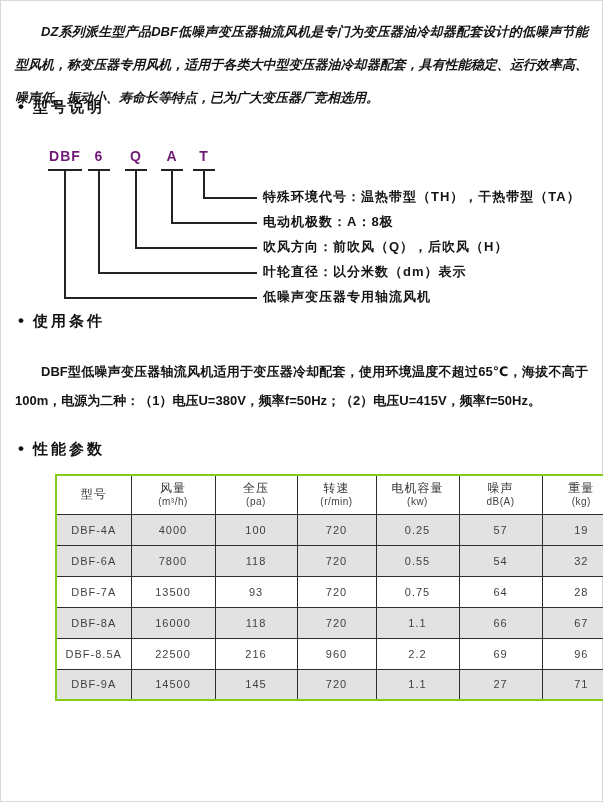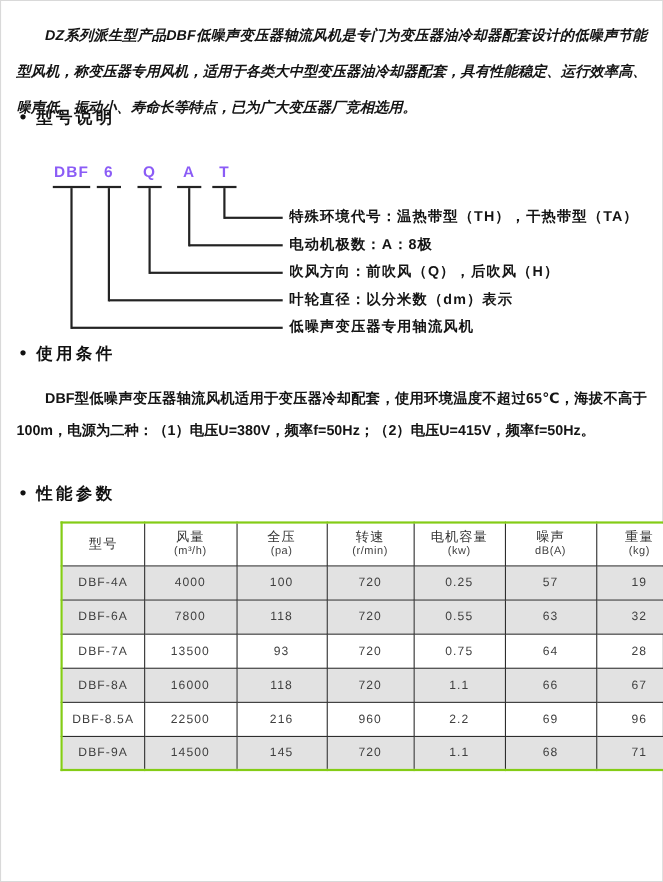--- a/index.html
+++ b/index.html
@@ -7,34 +7,34 @@
     position:relative;width:603px;height:802px;margin:0 auto;background:#fff;
     font-family:"Liberation Sans","DejaVu Sans",sans-serif;color:#1b1b1b;
     box-shadow:inset 0 0 0 1px #d9d9d9;overflow:hidden;
   }
   .para{
     position:absolute;left:15px;width:573px;
     font-size:13px;font-weight:bold;line-height:33px;
     text-align:justify;text-indent:2em;color:#141414;
   }
   #intro-para{top:2px;font-style:italic;}
-  #usage-para{top:334px;line-height:29px;}
+  #usage-para{top:344px;line-height:29px;}
   .section-heading{
     position:absolute;left:18px;display:flex;align-items:center;gap:9px;
     font-size:15px;font-weight:bold;color:#111;
   }
   .bullet{font-size:17px;line-height:1;position:relative;top:-1px;}
   .section-heading .title{letter-spacing:3px;}
   #heading-model{top:98px;}
   #heading-usage{top:312px;}
   #heading-params{top:440px;}
   
   .code-letter{
     position:absolute;width:60px;text-align:center;top:148px;height:18px;
-    font-size:14px;font-weight:bold;color:#8b5cf6;letter-spacing:1px;
+    font-size:14px;font-weight:bold;color:#701a75;letter-spacing:1px;
   }
   .code-underline,.diag-vline,.diag-hline{position:absolute;background:#232323;}
   .code-underline{height:2px;top:169px;}
   .diag-vline{width:2px;top:171px;}
   .diag-hline{height:2px;}
   .diag-label{
     position:absolute;left:263px;height:18px;line-height:18px;white-space:nowrap;
     font-size:13px;font-weight:bold;color:#141414;letter-spacing:1px;
   }
   
@@ -131,21 +131,21 @@
           <td>0.25</td>
           <td>57</td>
           <td>19</td>
         </tr>
         <tr class="alt">
           <td>DBF-6A</td>
           <td>7800</td>
           <td>118</td>
           <td>720</td>
           <td>0.55</td>
-          <td>63</td>
+          <td>54</td>
           <td>32</td>
         </tr>
         <tr>
           <td>DBF-7A</td>
           <td>13500</td>
           <td>93</td>
           <td>720</td>
           <td>0.75</td>
           <td>64</td>
           <td>28</td>
@@ -167,21 +167,21 @@
           <td>2.2</td>
           <td>69</td>
           <td>96</td>
         </tr>
         <tr class="alt">
           <td>DBF-9A</td>
           <td>14500</td>
           <td>145</td>
           <td>720</td>
           <td>1.1</td>
-          <td>68</td>
+          <td>27</td>
           <td>71</td>
         </tr>
       </tbody>
   </table>
 
 <div class="code-letter" style="left: 35px;">DBF</div>
     <div class="code-underline" style="left: 48px; width: 34px;"></div>
     <div class="diag-vline" style="left: 64px; height: 128px;"></div>
     <div class="diag-hline" style="left: 65px; top: 297px; width: 192px;"></div>
     <div class="code-letter" style="left: 69px;">6</div>

